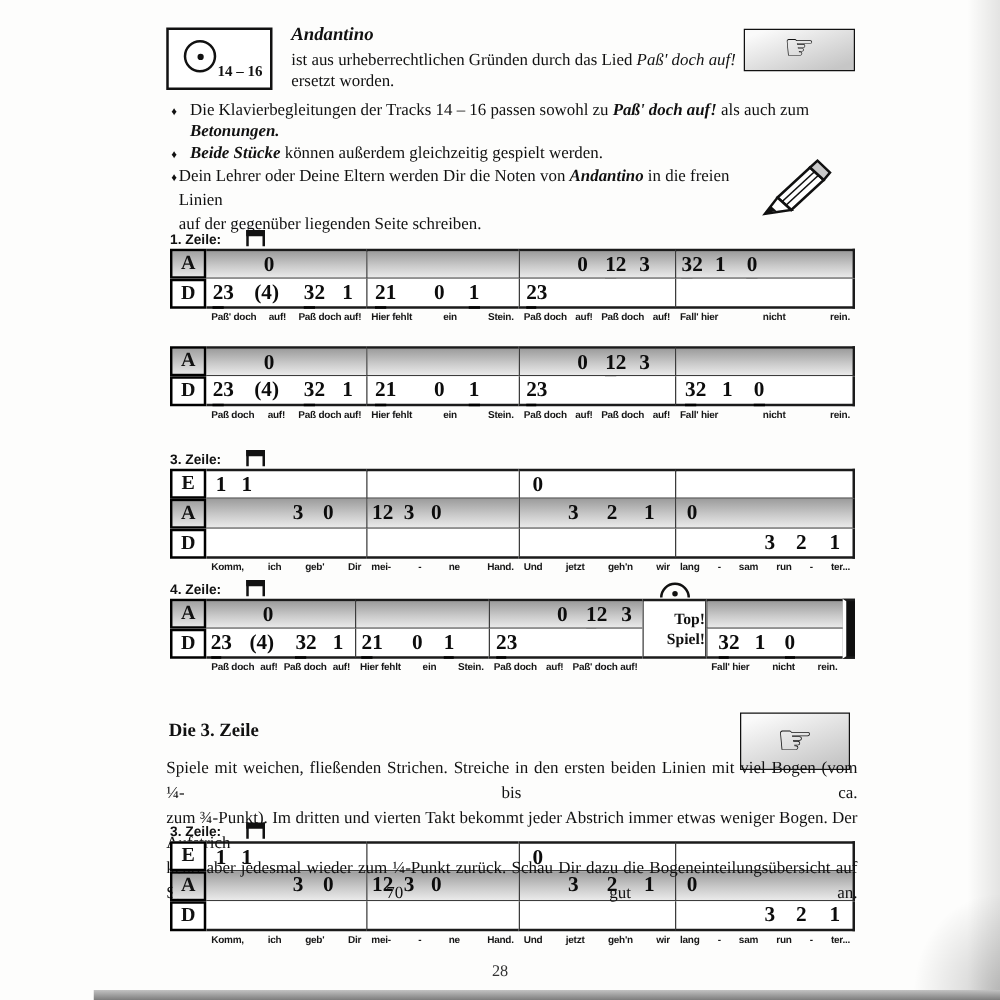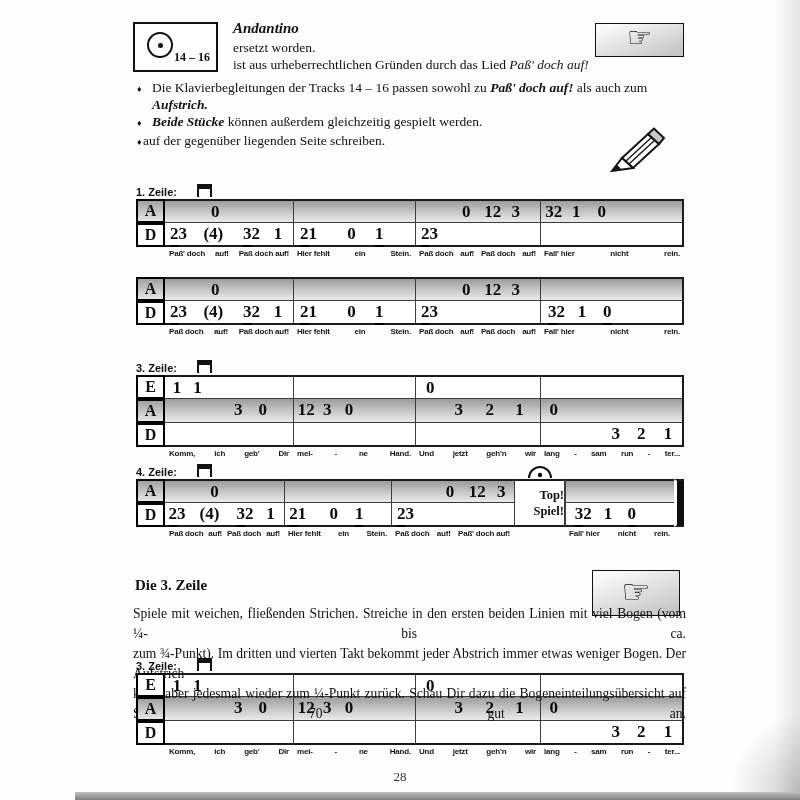--- a/index.html
+++ b/index.html
@@ -60,43 +60,44 @@
 
 <div class="page">
 
   <div class="cdbox">
     <span class="cdicon"></span>
     <span class="cdrange">14 – 16</span>
   </div>
 
   <div class="title">Andantino</div>
   <div class="subtitle" id="subtitle">
+      <div><span>ist aus urheberrechtlichen Gründen durch das Lied </span><span class="i">Paß' doch auf!</span></div>
       <div><span>ersetzt worden.</span></div>
-      <div><span>ist aus urheberrechtlichen Gründen durch das Lied </span><span class="i">Paß' doch auf!</span></div>
     </div>
 
   <div class="handbox hb1">
     <span class="hand">☞</span>
   </div>
 
   <div class="bullets" id="bullets">
       <div class="bullet">
         <span class="bmark">♦</span>
-        <span><span>Die Klavierbegleitungen der Tracks 14 – 16 passen sowohl zu </span><span class="b i">Paß' doch auf!</span><span> als auch zum </span><span class="b i">Aufstrich.</span></span>
+        <span><span>Die Klavierbegleitungen der Tracks 14 – 16 passen sowohl zu </span><span class="b i">Paß' doch auf!</span><span> als auch zum </span><span class="b i">Betonungen.</span></span>
       </div>
       <div class="bullet">
         <span class="bmark">♦</span>
         <span><span class="b i">Beide Stücke</span><span> können außerdem gleichzeitig gespielt werden.</span></span>
       </div>
       <div class="bullet">
         <span class="bmark">♦</span>
       </div>
     </div>
 
   <div class="notepara" id="notepara">
+      <div><span>Dein Lehrer oder Deine Eltern werden Dir die Noten von </span><span class="b i">Andantino</span><span> in die freien Linien</span></div>
       <div><span>auf der gegenüber liegenden Seite schreiben.</span></div>
     </div>
 
   <svg class="pencil" width="66" height="54" viewBox="0 0 66 54">
     <polygon points="18,34 44,10 55,20 29,44" fill="#fff" stroke="#111" stroke-width="2"></polygon>
     <line x1="22" y1="37" x2="48" y2="13" stroke="#111" stroke-width="1.3"></line>
     <line x1="25" y1="40" x2="51" y2="16" stroke="#111" stroke-width="1.3"></line>
     <polygon points="8,47 18,34 29,44" fill="#fff" stroke="#111" stroke-width="2"></polygon>
     <polygon points="8,47 13,41 17,44.5" fill="#111"></polygon>
     <polygon points="44,10 50,4.5 60,14 55,20" fill="#c9c9c9" stroke="#111" stroke-width="2"></polygon>

